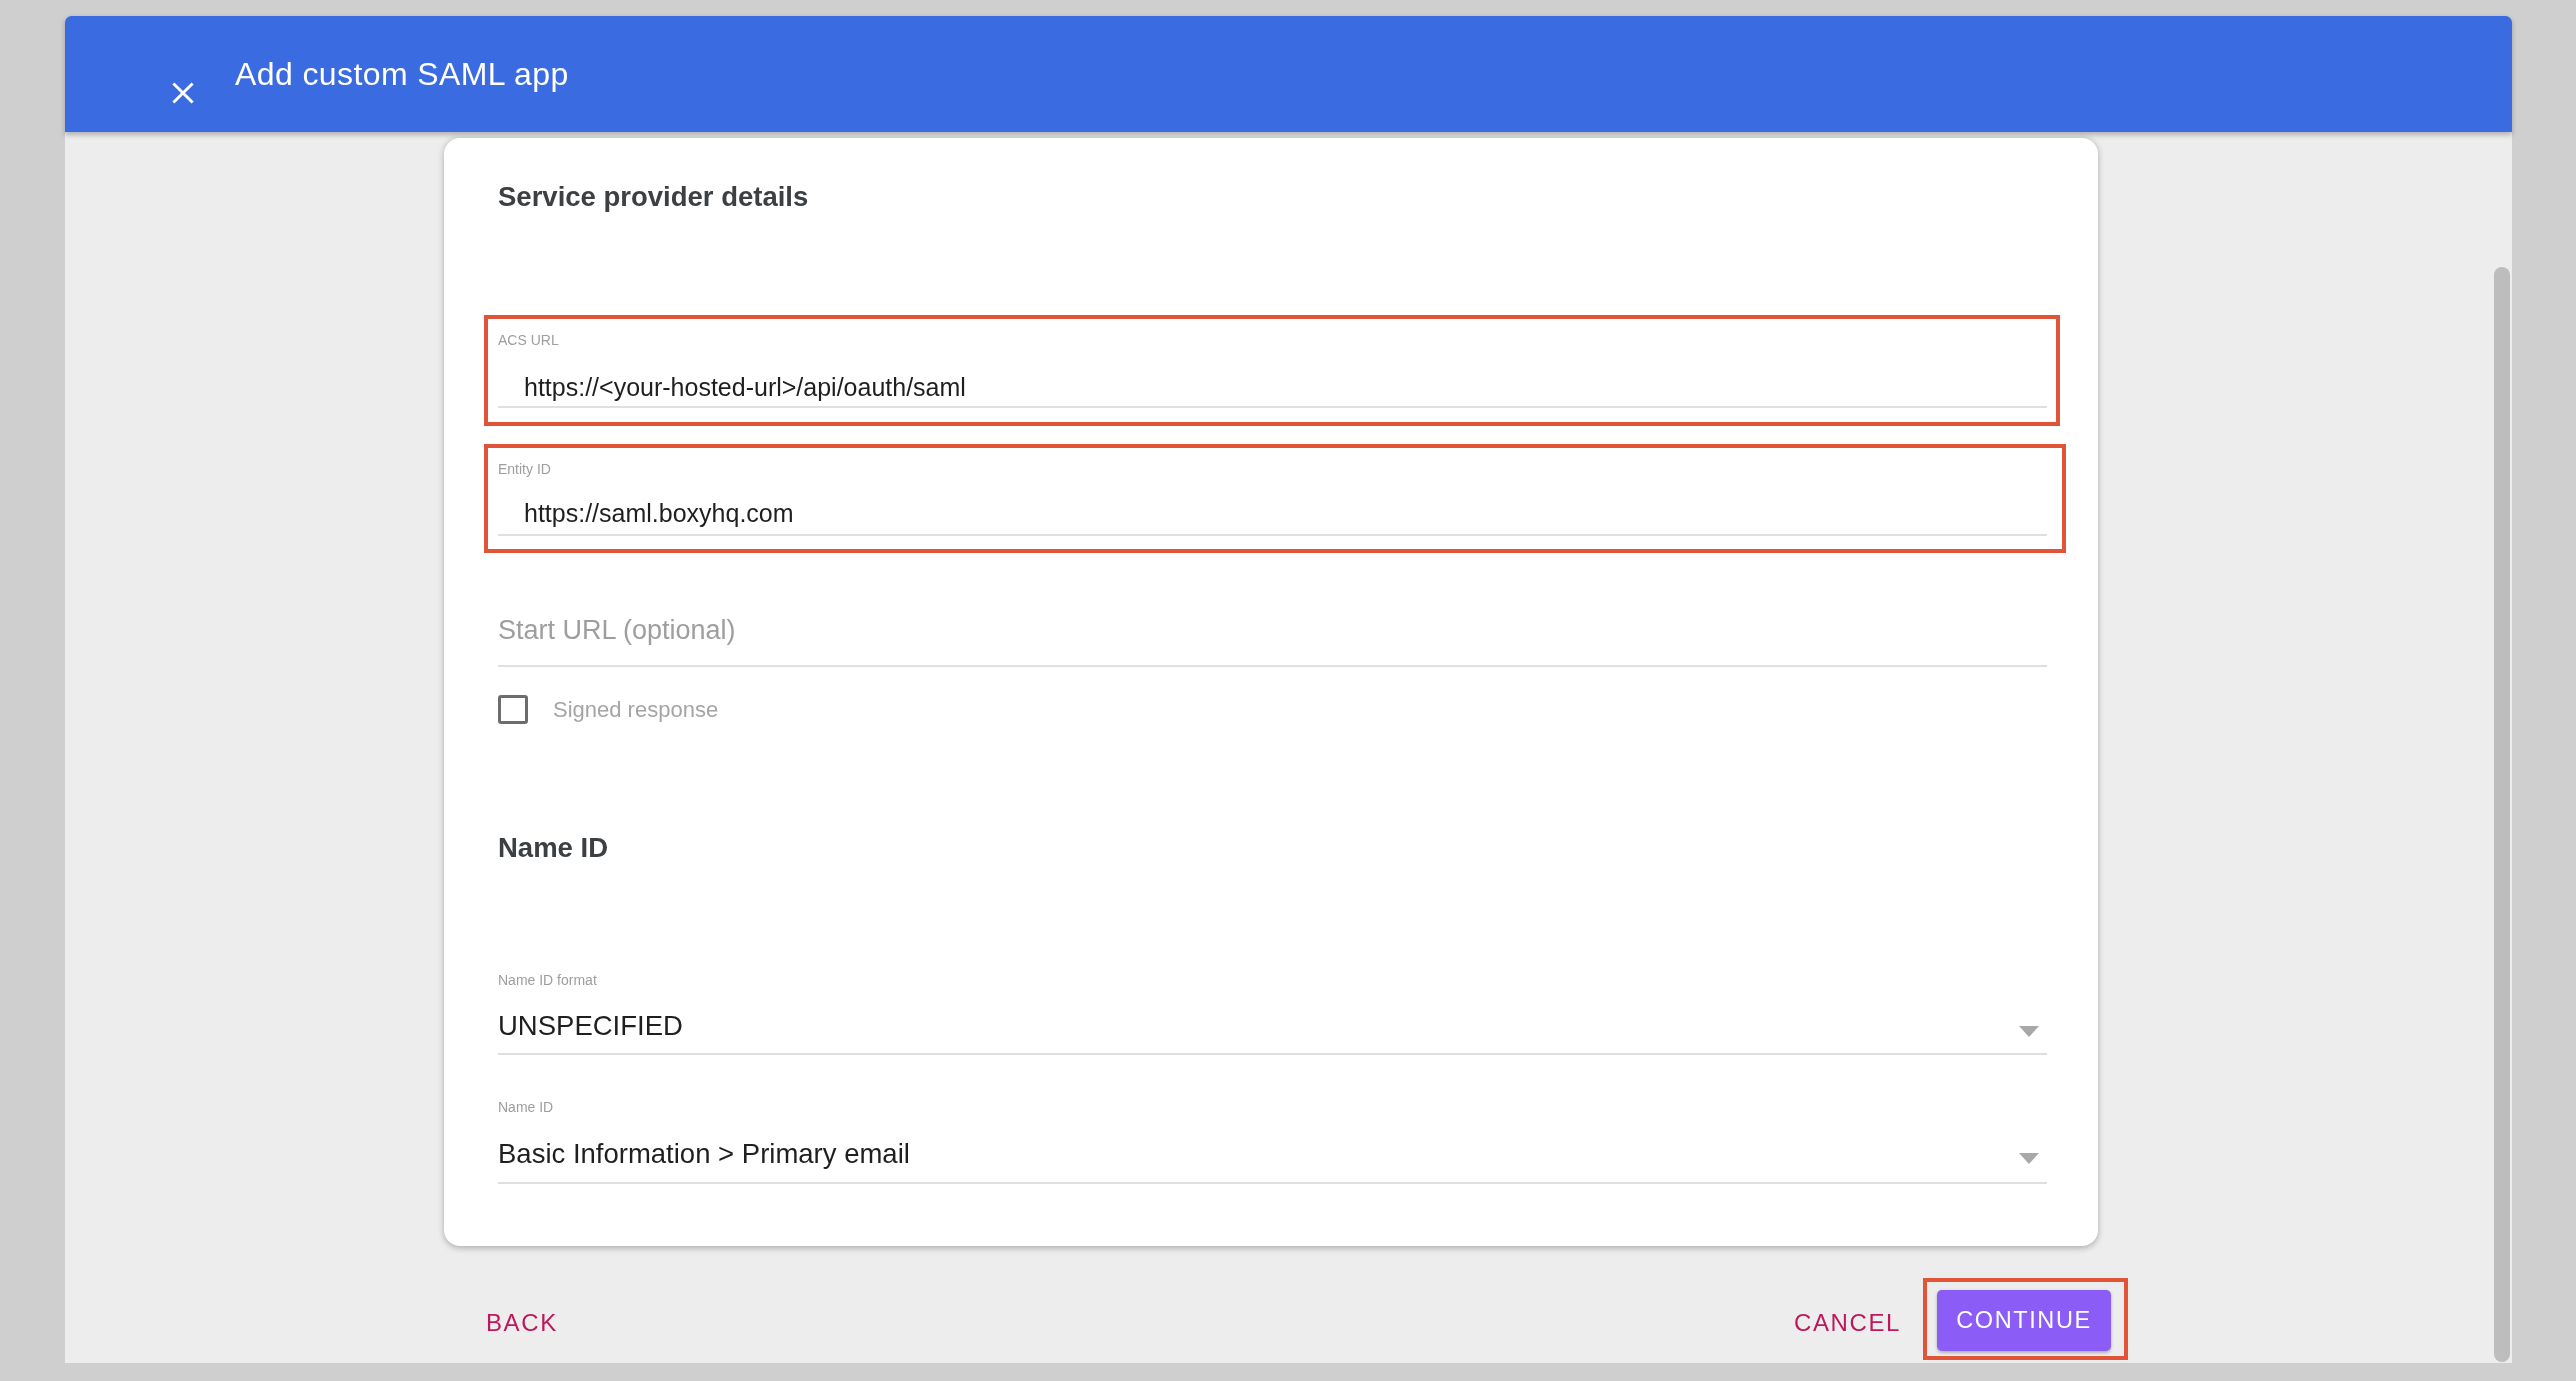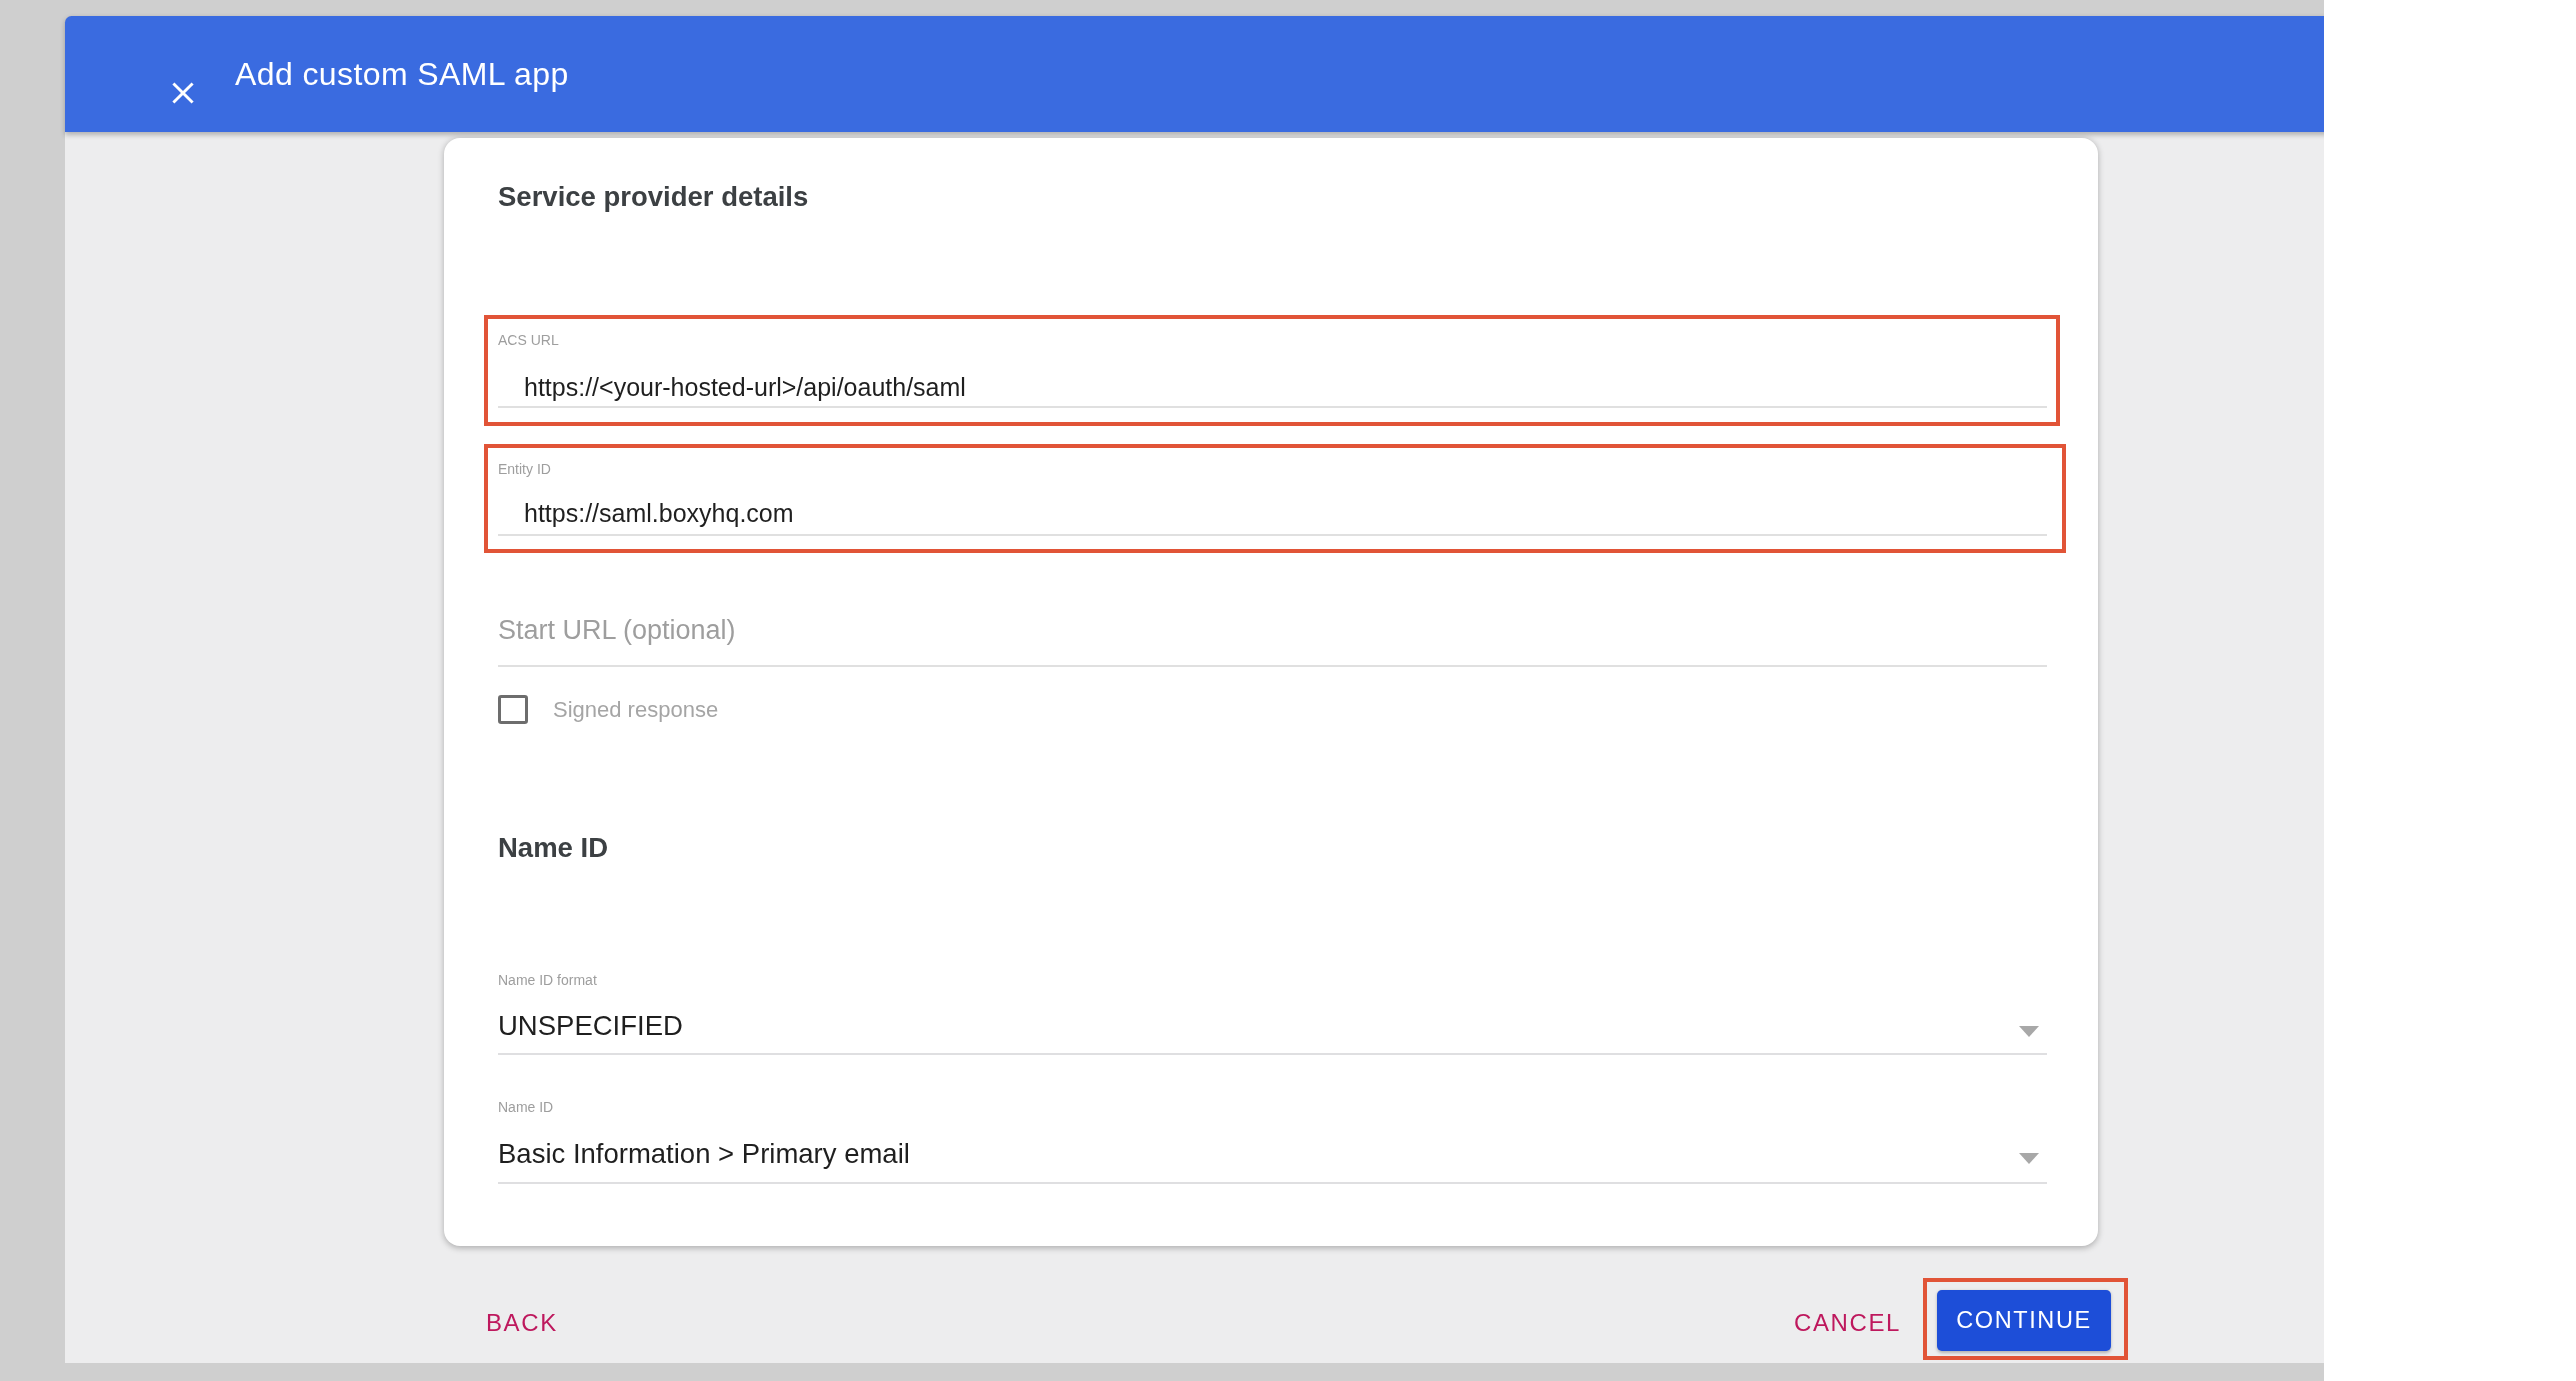--- a/index.html
+++ b/index.html
@@ -1,17 +1,17 @@
 <!DOCTYPE html>
 <html style="font-size:13px"><head>
 <meta charset="utf-8">
 <style>
   html,body{margin:0;padding:0;}
   body{font-family:"Liberation Sans","DejaVu Sans",sans-serif;}
-  .stage{position:relative;width:2324px;height:1381px;background:#cfcfcf;overflow:hidden;text-align:center;}
+  .stage{position:relative;width:2576px;height:1381px;background:#cfcfcf;overflow:hidden;text-align:center;}
 
   
   .hdr{position:absolute;left:65px;top:16px;width:2447px;height:116px;
        background:#3a6be0;border-radius:6.5px 6.5px 0 0;
        box-shadow:0 2.4px 4.9px rgba(0,0,0,.25);display:flex;align-items:center;}
   .close{position:absolute;left:102px;top:61px;width:32px;height:32px;cursor:pointer;}
   .hdr-title{position:absolute;left:170px;top:0;height:116px;display:flex;align-items:center;
        color:#ffffff;font-size:32px;letter-spacing:0.4px;}
 
   
@@ -37,21 +37,21 @@
   .cb-label{color:#a5a5a5;font-size:22px;white-space:nowrap;}
 
   .sel-value{color:#1f1f1f;font-size:27.5px;white-space:nowrap;cursor:pointer;}
   .uline2{height:2.4px;background:#dfdfe1;}
   .tri{width:0;height:0;border-left:10.5px solid transparent;border-right:10.5px solid transparent;
        border-top:11.3px solid #a8a8a8;cursor:pointer;}
 
   
   .txt-btn{position:absolute;color:#be185d;font-size:24px;font-weight:500;letter-spacing:1.6px;
        cursor:pointer;white-space:nowrap;}
-  .continue-btn{position:absolute;left:1937px;top:1290px;width:174px;height:61px;background:#1d4ed8;
+  .continue-btn{position:absolute;left:1937px;top:1290px;width:174px;height:61px;background:#8b5cf6;
        border-radius:4.9px;color:#ffffff;font-size:23.5px;font-weight:500;letter-spacing:1.6px;
        display:flex;align-items:center;justify-content:center;cursor:pointer;
        box-shadow:0 1.6px 3.2px rgba(0,0,0,.25);}
   .continue-ann{position:absolute;left:1923px;top:1278px;width:205px;height:82px;
        border:4px solid #e15437;box-sizing:border-box;pointer-events:none;}
 
   
   .sb-thumb{position:absolute;left:2494px;top:267px;width:16px;height:1095px;border-radius:8px;
        background:#bdbdbd;cursor:pointer;}
 </style>

